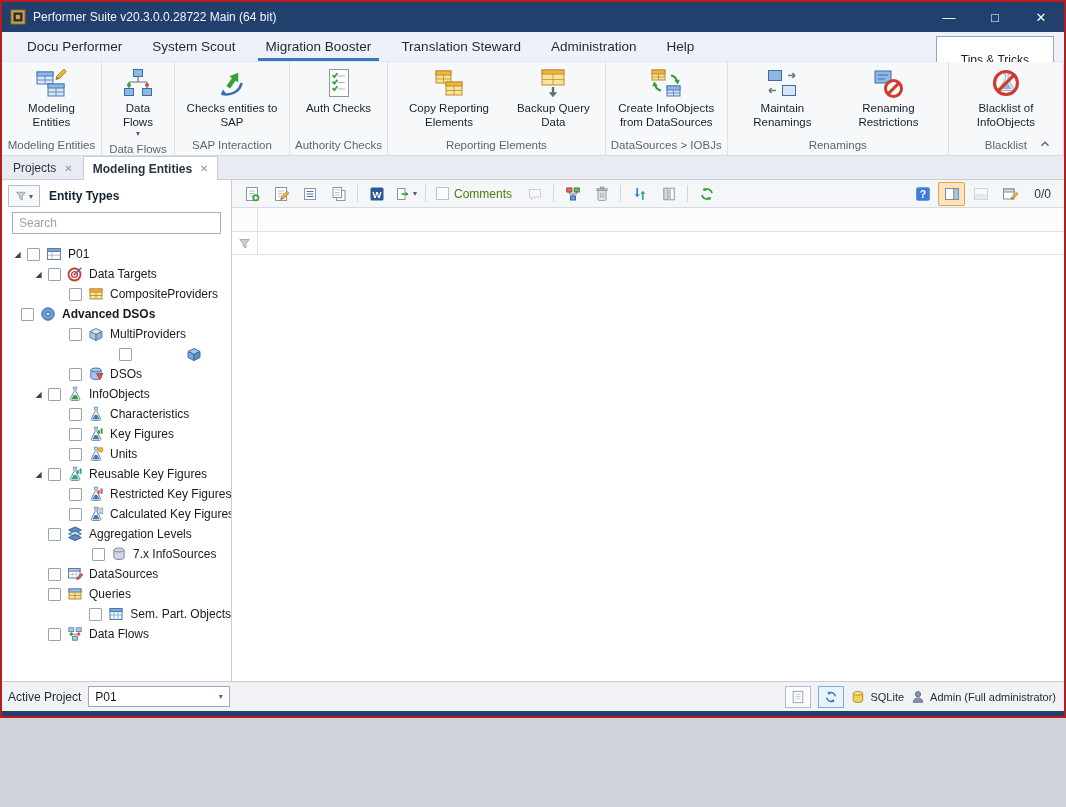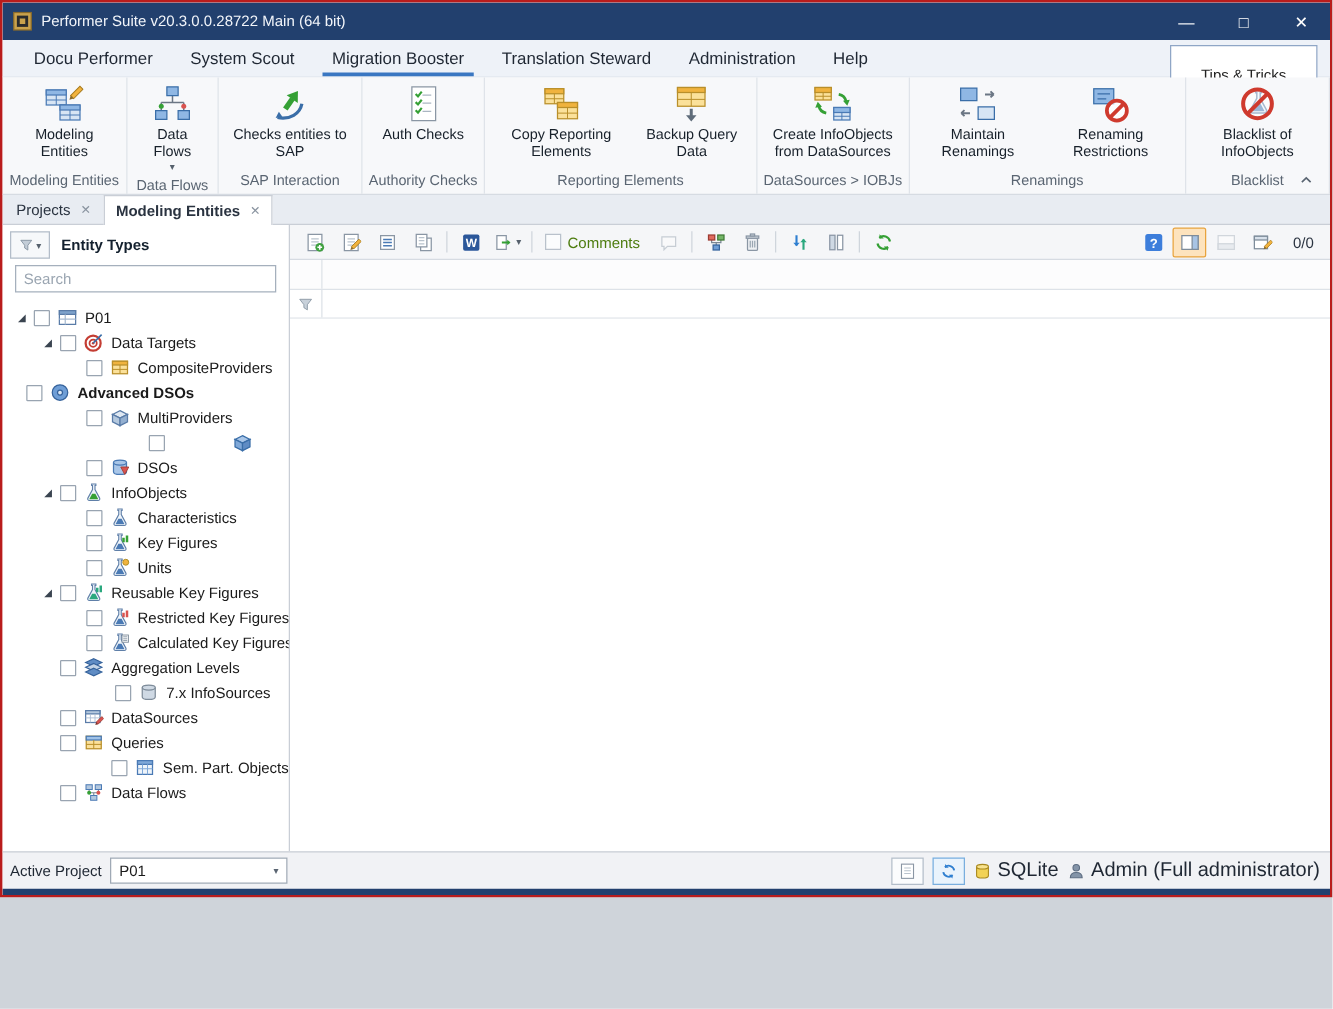--- a/index.html
+++ b/index.html
@@ -73,21 +73,21 @@
   
   .statusbar{height:30px;flex:0 0 30px;background:#f1f2f5;border-top:1px solid #c9ced6;display:flex;align-items:center;padding:0 8px 0 6px;gap:7px}
   .sb-label{font-size:12px;color:#1f2733;white-space:nowrap}
   .combo{width:142px;height:21px;border:1px solid #9fa9b5;background:#fff;display:flex;align-items:center}
   .combo-value{flex:1;padding-left:6px;font-size:12px}
   .combo-caret{width:17px;text-align:center;color:#5a6572;font-size:8px}
   .sb-spacer{flex:1}
   .sb-btn{width:26px;height:22px;border:1px solid #b3bdc9;background:#fbfcfd;display:flex;align-items:center;justify-content:center}
   .sb-btn.hl{border-color:#79aede;background:#e9f3fc}
   .sb-btn svg,.sb-item svg{width:14px;height:14px}
-  .sb-item{display:flex;align-items:center;gap:5px;font-size:16px;color:#1f2733;white-space:nowrap}
+  .sb-item{display:flex;align-items:center;gap:5px;font-size:11px;color:#1f2733;white-space:nowrap}
   .bottom-strip{height:5px;flex:0 0 5px;background:#22406e}
   [data-icon]{display:inline-flex;align-items:center;justify-content:center;line-height:0}
   .app-icon{width:16px;height:16px;line-height:0}
 </style>
 </head>
 <body>
 
 <div class="window">
 
   <div class="titlebar">

